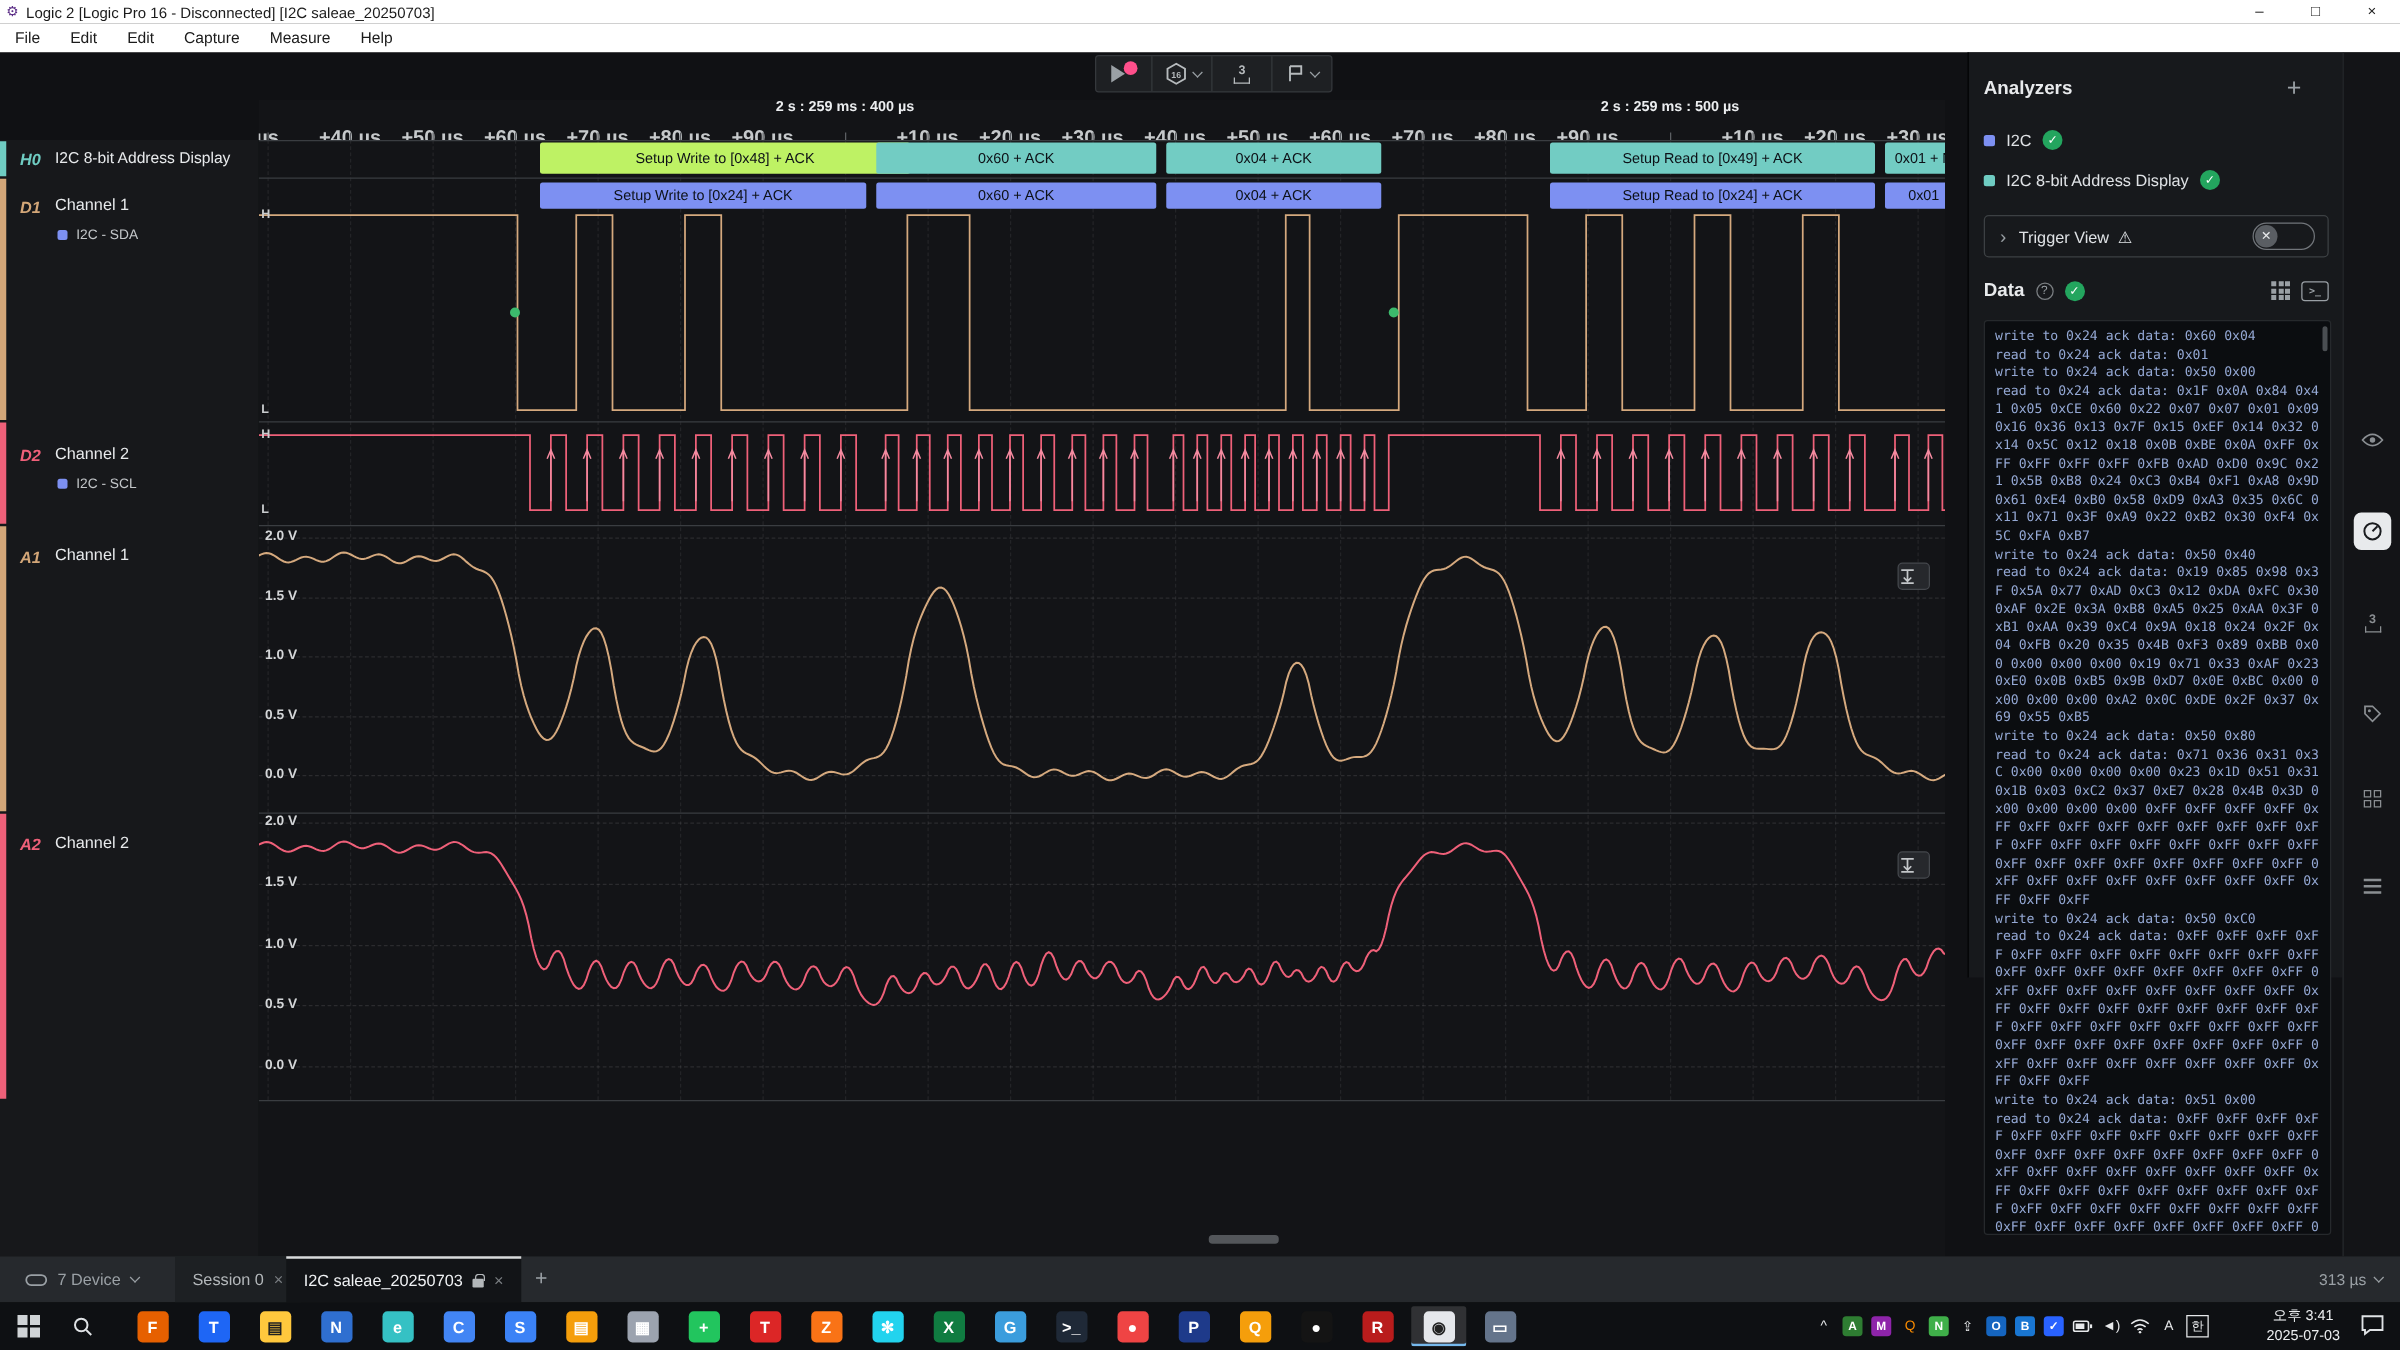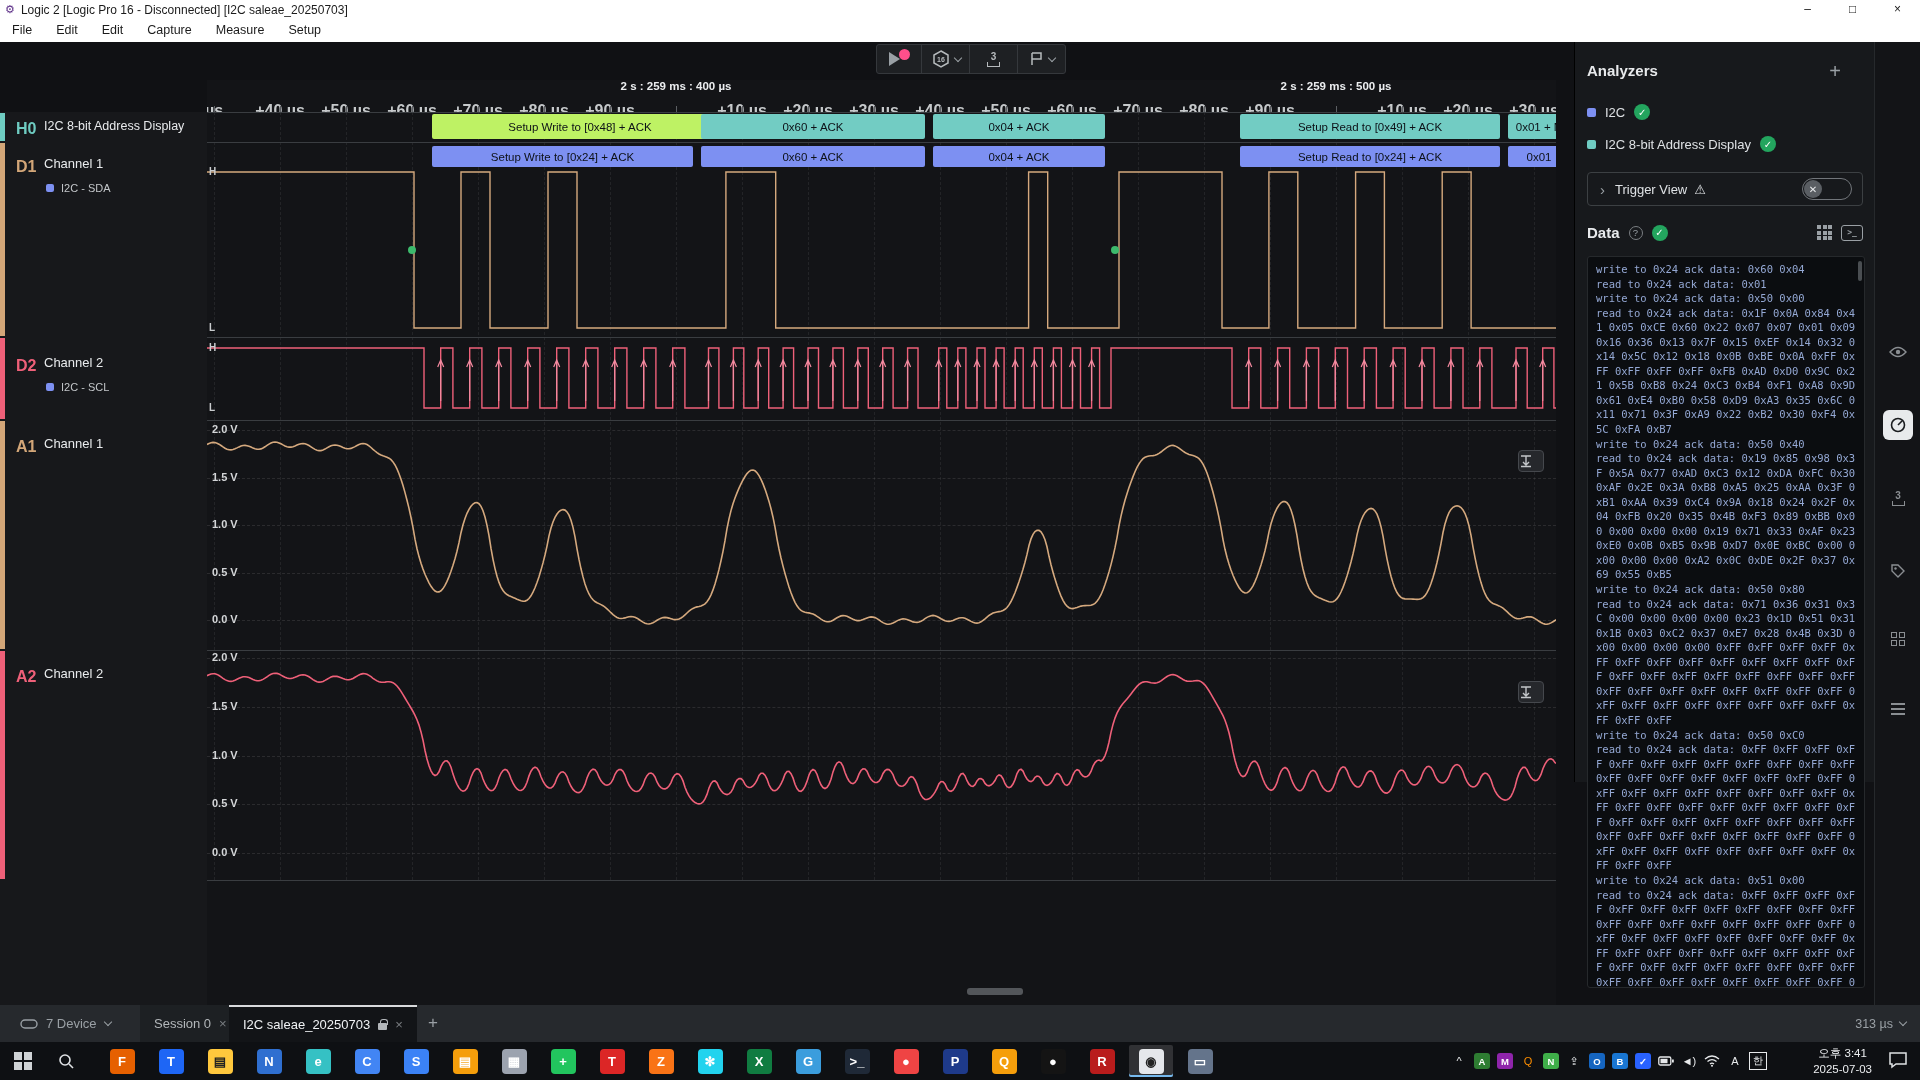--- a/index.html
+++ b/index.html
@@ -30,21 +30,21 @@
   .m3 .br { display:block; width:13px; height:5px; border:1.5px solid #b6babd; border-top:none; margin-top:1px; }
   
   .ruler { position:absolute; left:207px; top:80px; width:1349px; height:32px; background:#131417; overflow:hidden; }
   .tick-label { position:absolute; top:12px; transform:translateX(-50%); font-size:16px; font-weight:600; color:#c6c9cb; white-space:nowrap;margin-top:10px; }
   .tick-mark { position:absolute; bottom:0; width:1px; height:6px; background:#5c5f63; }
   .abs-label { position:absolute; top:0; transform:translateX(-50%); font-size:11.5px; font-weight:bold; color:#eceef0; white-space:nowrap; }
   
   .labels { position:absolute; left:0; top:112px; width:207px; height:893px; background:#17181b; }
   .chrow { position:absolute; left:0; width:207px; }
   .strip { position:absolute; left:0; top:1px; bottom:1px; width:5px; }
-  .chid { position:absolute; left:16px; font-size:16px; font-weight:600; }
+  .chid { position:absolute; left:16px; font-size:13px; font-weight:600;font-style:italic; }
   .chname { position:absolute; left:44px; font-size:13px; color:#e8eaec; }
   .chsub { position:absolute; left:46px; font-size:11px; color:#c3c6c9; display:flex; align-items:center; gap:7px;}
   .sq { width:8px; height:8px; border-radius:2px; display:inline-block; }
   
   .wave { position:absolute; left:207px; top:112px; width:1349px; height:893px; background:#131417; overflow:hidden; }
   .gridline { position:absolute; top:0; height:768px; width:0; border-left:1px dashed rgba(255,255,255,0.07); }
   .rowsep { position:absolute; left:0; width:1349px; height:1px; background:#3a3d41; }
   .bubble { position:absolute; height:100%; border-radius:2px; display:flex; align-items:center;
     justify-content:center; font-size:11.5px; color:#0d1117; overflow:hidden; white-space:nowrap; }
   .hl { position:absolute; font-size:10px; font-weight:bold; color:#c9ccce; }
@@ -127,21 +127,21 @@
     <span>×</span>
   </div>
 </div>
 
 <div class="menubar" id="menubar">
     <span>File</span>
     <span>Edit</span>
     <span>Edit</span>
     <span>Capture</span>
     <span>Measure</span>
-    <span>Setup</span>
+    <span>Help</span>
   </div>
 
 <div class="appbg"></div>
 
 <div class="toolbar">
   <div class="tbgroup" style="max-width:44px;">
     <span class="play-tri"></span>
     <span class="rec-dot"></span>
   </div>
   <div class="tbdiv"></div>

